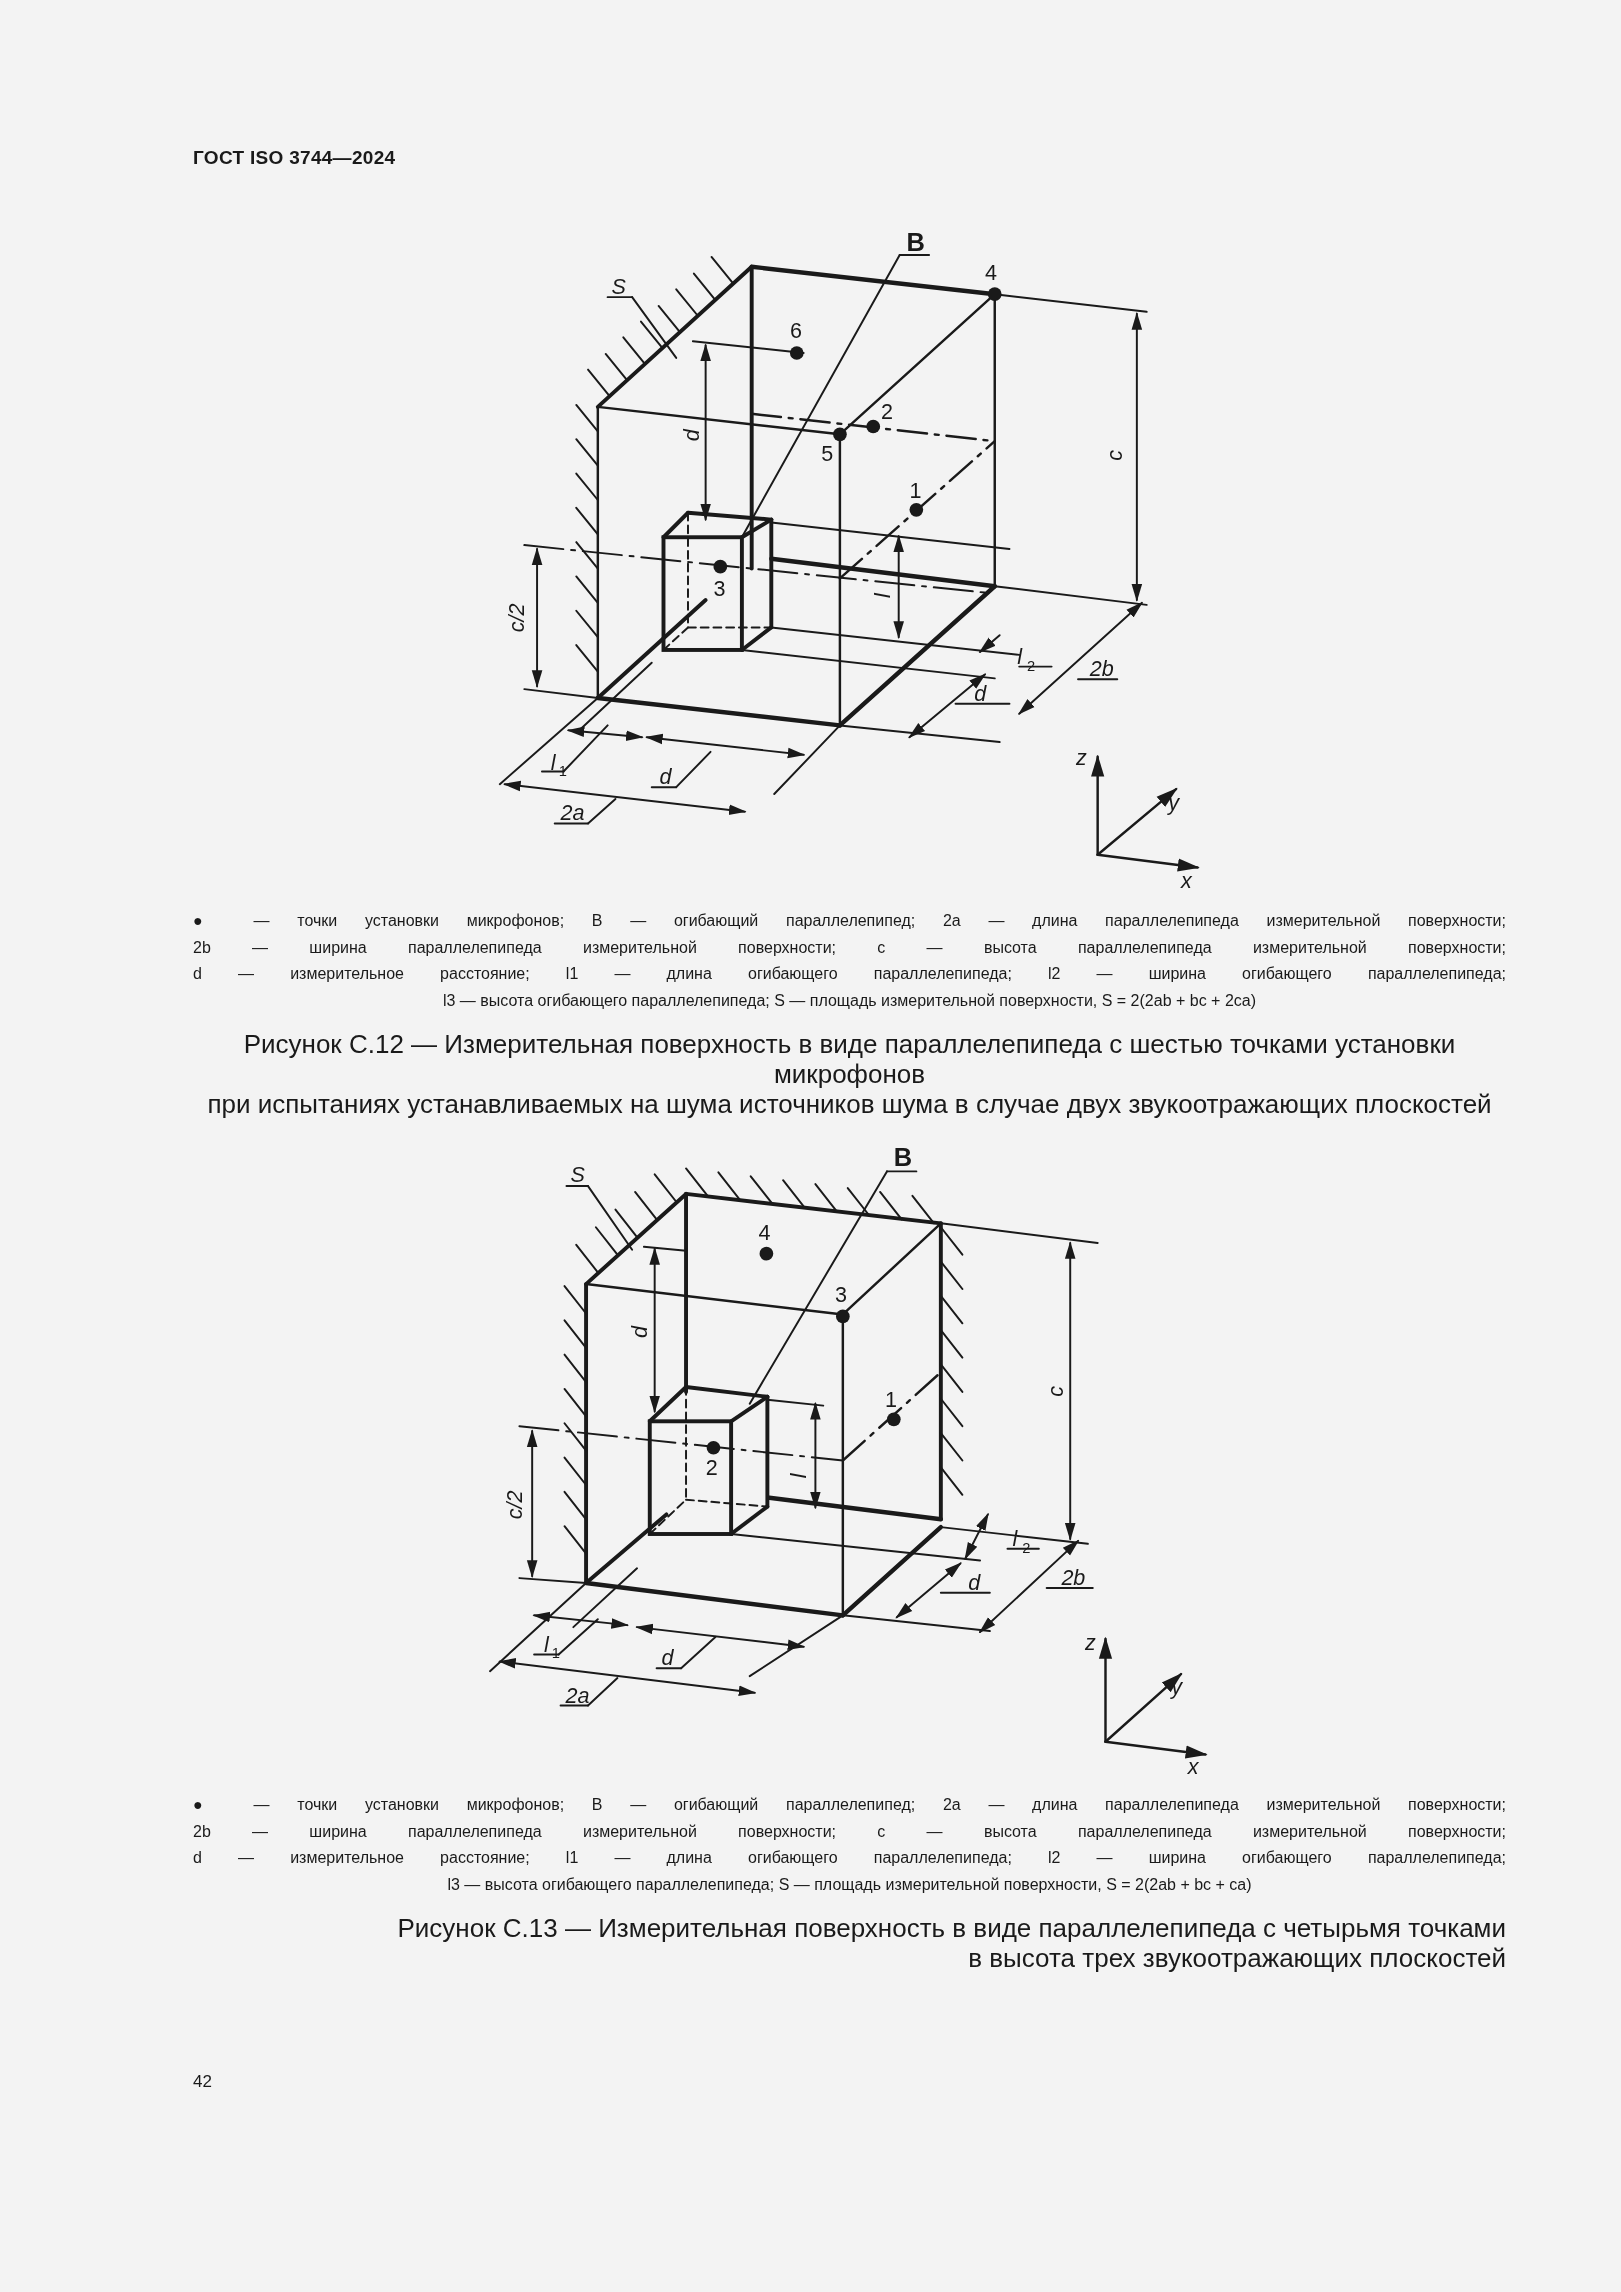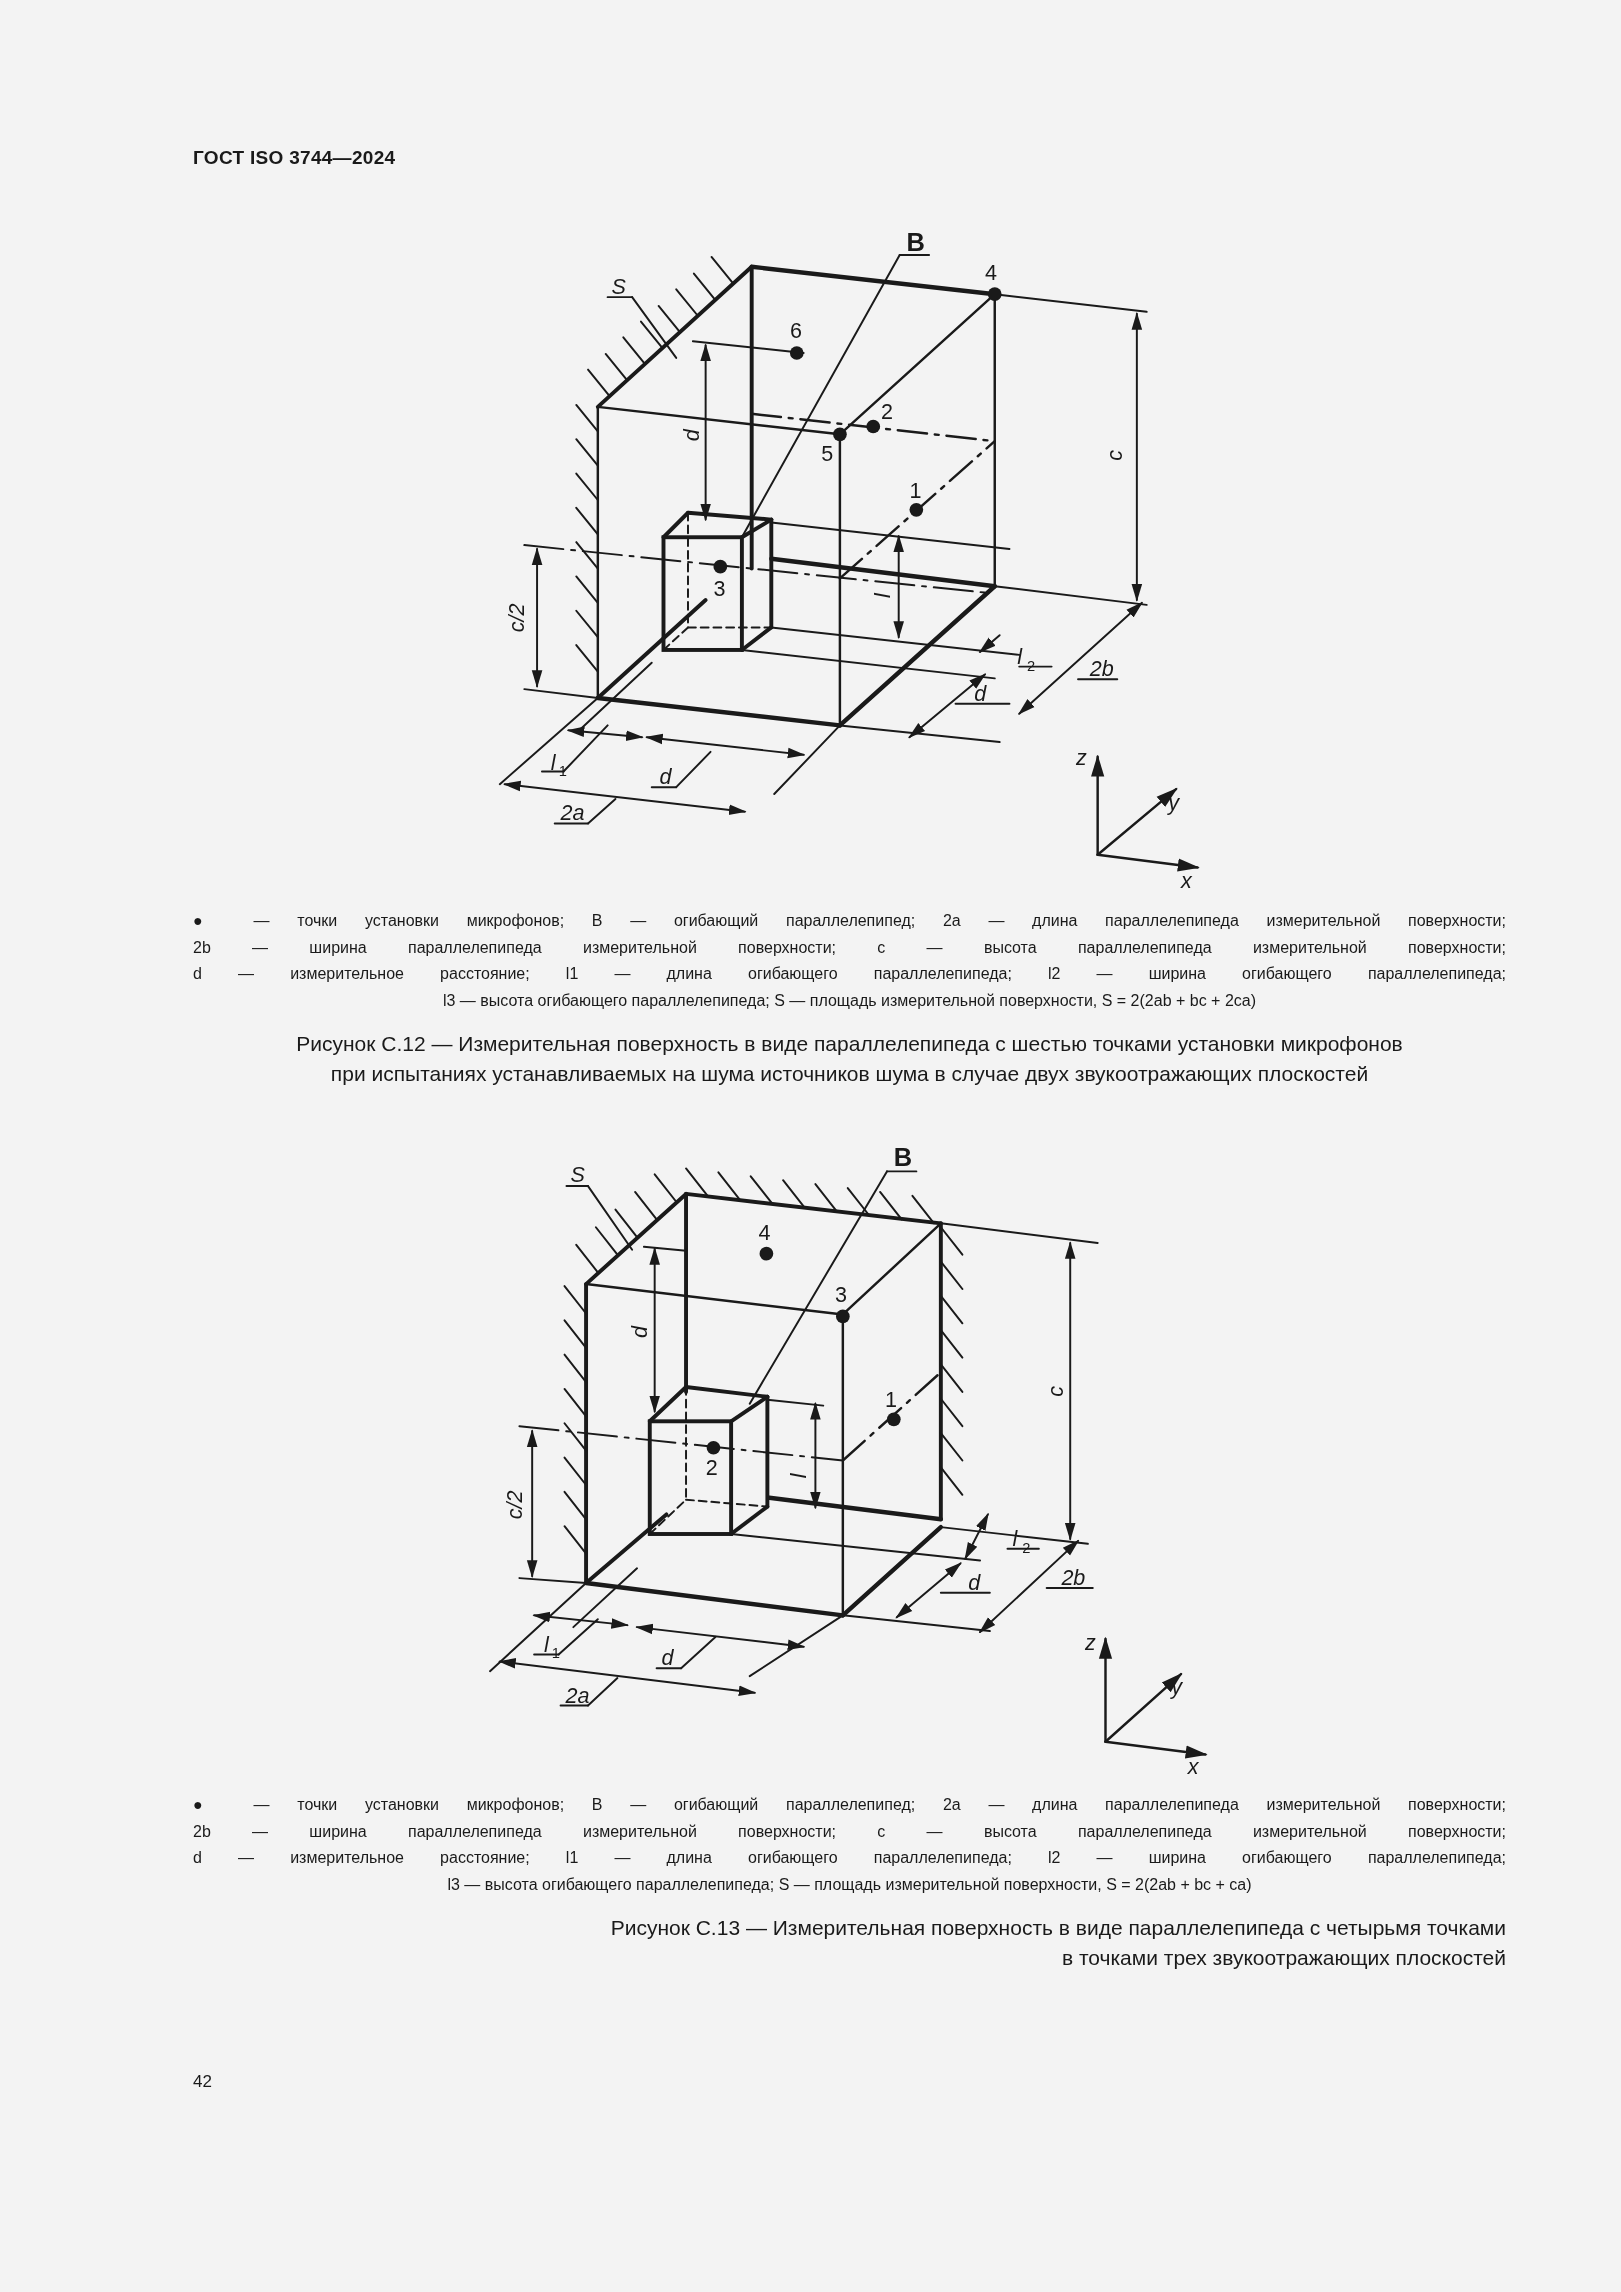--- a/index.html
+++ b/index.html
@@ -2,21 +2,21 @@
 <html><head>
 <meta charset="utf-8">
 <style>
   html, body { margin:0; padding:0; background:#f3f3f3; }
   body { width:1621px; height:2293px; position:relative; font-family:"Liberation Sans", sans-serif; color:#1a1a1a; overflow:hidden; }
   .header { position:absolute; left:193px; top:147px; font-size:19px; font-weight:bold; letter-spacing:0.3px; }
   .fig { position:absolute; left:0; width:1621px; }
   .fig svg { position:absolute; left:0; top:0; }
   .legend { position:absolute; left:193px; width:1313px; font-size:16px; line-height:26.5px; text-align:justify; text-align-last:justify; }
   .legend .last { text-align:left; text-align-last:center; display:block; }
-  .caption { position:absolute; left:193px; width:1313px; font-size:21px; line-height:30px; text-align:center; }
+  .caption { position:absolute; left:193px; width:1313px; font-size:26px; line-height:30px; text-align:center; }
   .pagenum { position:absolute; left:193px; top:2072px; font-size:17px; }
 </style>
 </head>
 <body>
 
 <div class="header">ГОСТ ISO 3744—2024</div>
 
 <div class="fig" style="top:0;height:902px;">
 <svg width="1621" height="902" viewBox="0 0 1654 920" fill="none" stroke="#1a1a1a" stroke-linecap="round">
   <defs>
@@ -305,17 +305,17 @@
 </div>
 
 <div class="legend" style="top:1792px;">
   <div>● — точки установки микрофонов; B — огибающий параллелепипед; 2a — длина параллелепипеда измерительной поверхности;</div>
   <div>2b — ширина параллелепипеда измерительной поверхности; c — высота параллелепипеда измерительной поверхности;</div>
   <div>d — измерительное расстояние; l1 — длина огибающего параллелепипеда; l2 — ширина огибающего параллелепипеда;</div>
   <div class="last">l3 — высота огибающего параллелепипеда; S — площадь измерительной поверхности, S = 2(2ab + bc + ca)</div>
 </div>
 <div class="caption" style="top:1913px;text-align:right;">
   <div>Рисунок C.13 — Измерительная поверхность в виде параллелепипеда с четырьмя точками</div>
-  <div>в точками трех звукоотражающих плоскостей</div>
+  <div>в высота трех звукоотражающих плоскостей</div>
 </div>
 
 <div class="pagenum">42</div>
 
 
 </body></html>

